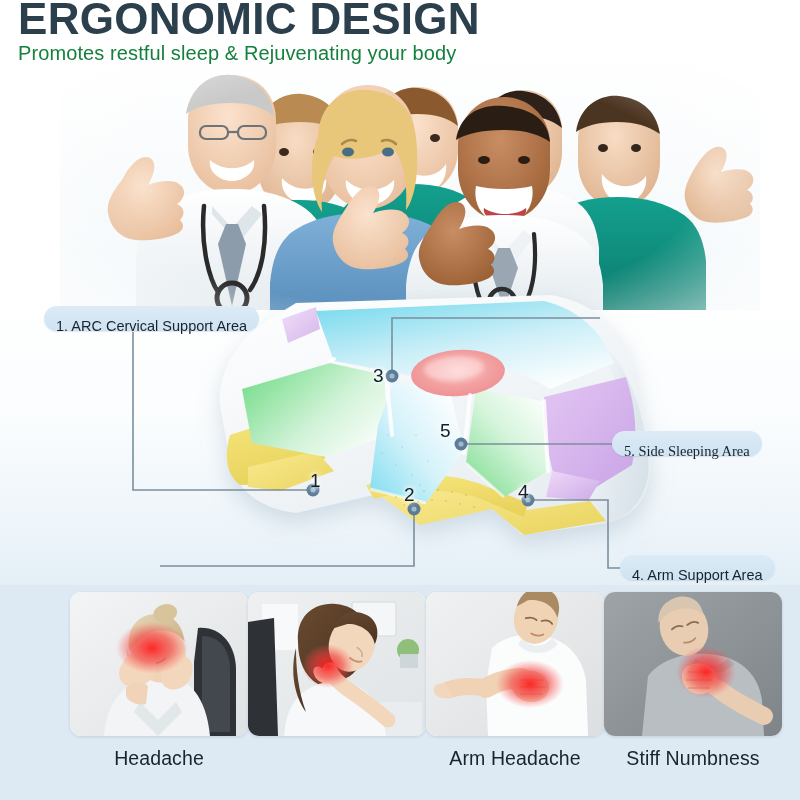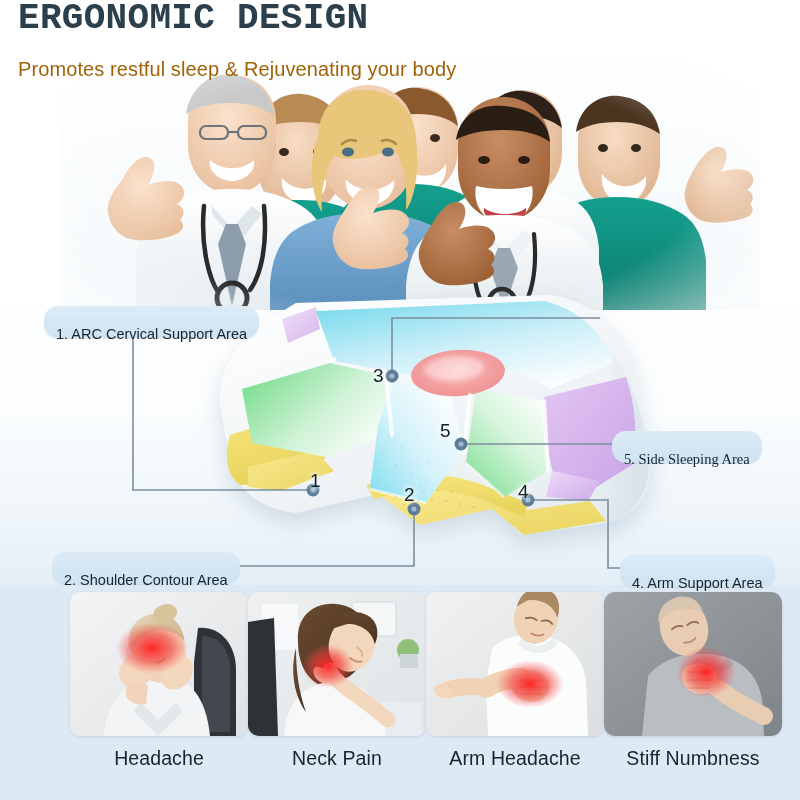--- a/index.html
+++ b/index.html
@@ -23,25 +23,25 @@
     background:linear-gradient(180deg,#ffffff 0%,#fbfdfe 40%,#eef5fa 78%,#e3eef6 100%);
   }
   .bg-bottom {
     position:absolute; left:0; top:585px; width:800px; height:215px;
     background:#dde9f3;
   }
 
   
   .header { position:absolute; left:18px; top:2px; width:760px; z-index:40; }
   .title {
-    font-size:36px; font-weight:bold; letter-spacing:.3px;
-    color:#2b3f4d; line-height:34px;font-family:Liberation Mono, monospace;
+    font-size:44px; font-weight:bold; letter-spacing:.3px;
+    color:#2b3f4d; line-height:34px;
   }
   .subtitle {
-    font-size:20px; color:#a16207; line-height:26px; margin-top:20px;
+    font-size:20px; color:#15803d; line-height:26px; margin-top:4px;
     letter-spacing:.1px;
   }
 
   
   .photo-doctors {
     position:absolute; left:60px; top:48px; width:700px; height:262px;
     z-index:5; overflow:hidden;
     -webkit-mask-image:radial-gradient(ellipse 78% 86% at 50% 54%, #000 52%, rgba(0,0,0,.55) 74%, rgba(0,0,0,0) 100%);
     mask-image:radial-gradient(ellipse 78% 86% at 50% 54%, #000 52%, rgba(0,0,0,.55) 74%, rgba(0,0,0,0) 100%);
   }
@@ -52,21 +52,21 @@
 
   
   .pill {
     position:absolute; z-index:30;
     background:linear-gradient(180deg,#dcebf6 0%,#cfe3f2 100%);
     border-radius:14px;
     color:#17242e;
     font-size:14.5px;
     line-height:24px;
     height:25px;
-    padding:16px 12px;
+    padding:8px 12px;
     white-space:nowrap;
     box-shadow:0 1px 1px rgba(80,110,130,.16);
   }
   .pill-1 { left:44px;  top:306px; }
   .pill-2 { left:52px;  top:552px; }
   .pill-3 { left:600px; top:306px; }
   .pill-4 { left:620px; top:555px; }
   .pill-5 { left:612px; top:431px;font-family:Liberation Serif, serif; }
 
   
@@ -404,21 +404,20 @@
     </g>
   </svg>
 
   <div class="marker m1">1</div>
   <div class="marker m2">2</div>
   <div class="marker m3">3</div>
   <div class="marker m4">4</div>
   <div class="marker m5">5</div>
 
   <div class="pill pill-1">1. ARC Cervical Support Area</div>
-  <div class="pill pill-2">2. Shoulder Contour Area</div>
   <div class="pill pill-4">4. Arm Support Area</div>
   <div class="pill pill-5">5. Side Sleeping Area</div>
 
   <div class="cards">
 
     <div class="card">
       <div class="card-photo">
         <svg width="178" height="144" viewBox="0 0 178 144" xmlns="http://www.w3.org/2000/svg">
           <defs>
             <linearGradient id="hbg" x1="0" y1="0" x2="1" y2="1">
@@ -495,21 +494,20 @@
             <path d="M6 2 c4 1 7 4 7 7" stroke="#d0a884" stroke-width="1.6" fill="none" stroke-linecap="round"></path>
             <path d="M2 14 c5 2 9 2 12 0" stroke="#c9906e" stroke-width="1.8" fill="none" stroke-linecap="round"></path>
           </g>
 
           <path d="M140 128 C126 116 110 104 98 96 C90 90 84 84 82 78" stroke="#f2d7bc" stroke-width="15" fill="none" stroke-linecap="round"></path>
           <path d="M74 76 C68 72 64 76 66 82 C68 90 78 94 86 90 C92 86 88 80 82 78 Z" fill="#f5dcc2"></path>
 
           <ellipse cx="80" cy="74" rx="26" ry="22" fill="url(#painRed)"></ellipse>
         </svg>
       </div>
-      <div class="card-caption">Neck Pain</div>
     </div>
 
     <div class="card">
       <div class="card-photo">
         <svg width="178" height="144" viewBox="0 0 178 144" xmlns="http://www.w3.org/2000/svg">
           <defs>
             <linearGradient id="abg" x1="0" y1="0" x2="1" y2="1">
               <stop offset="0" stop-color="#f0f1f2"></stop>
                 <stop offset="1" stop-color="#dcdfe1"></stop>
             </linearGradient>

